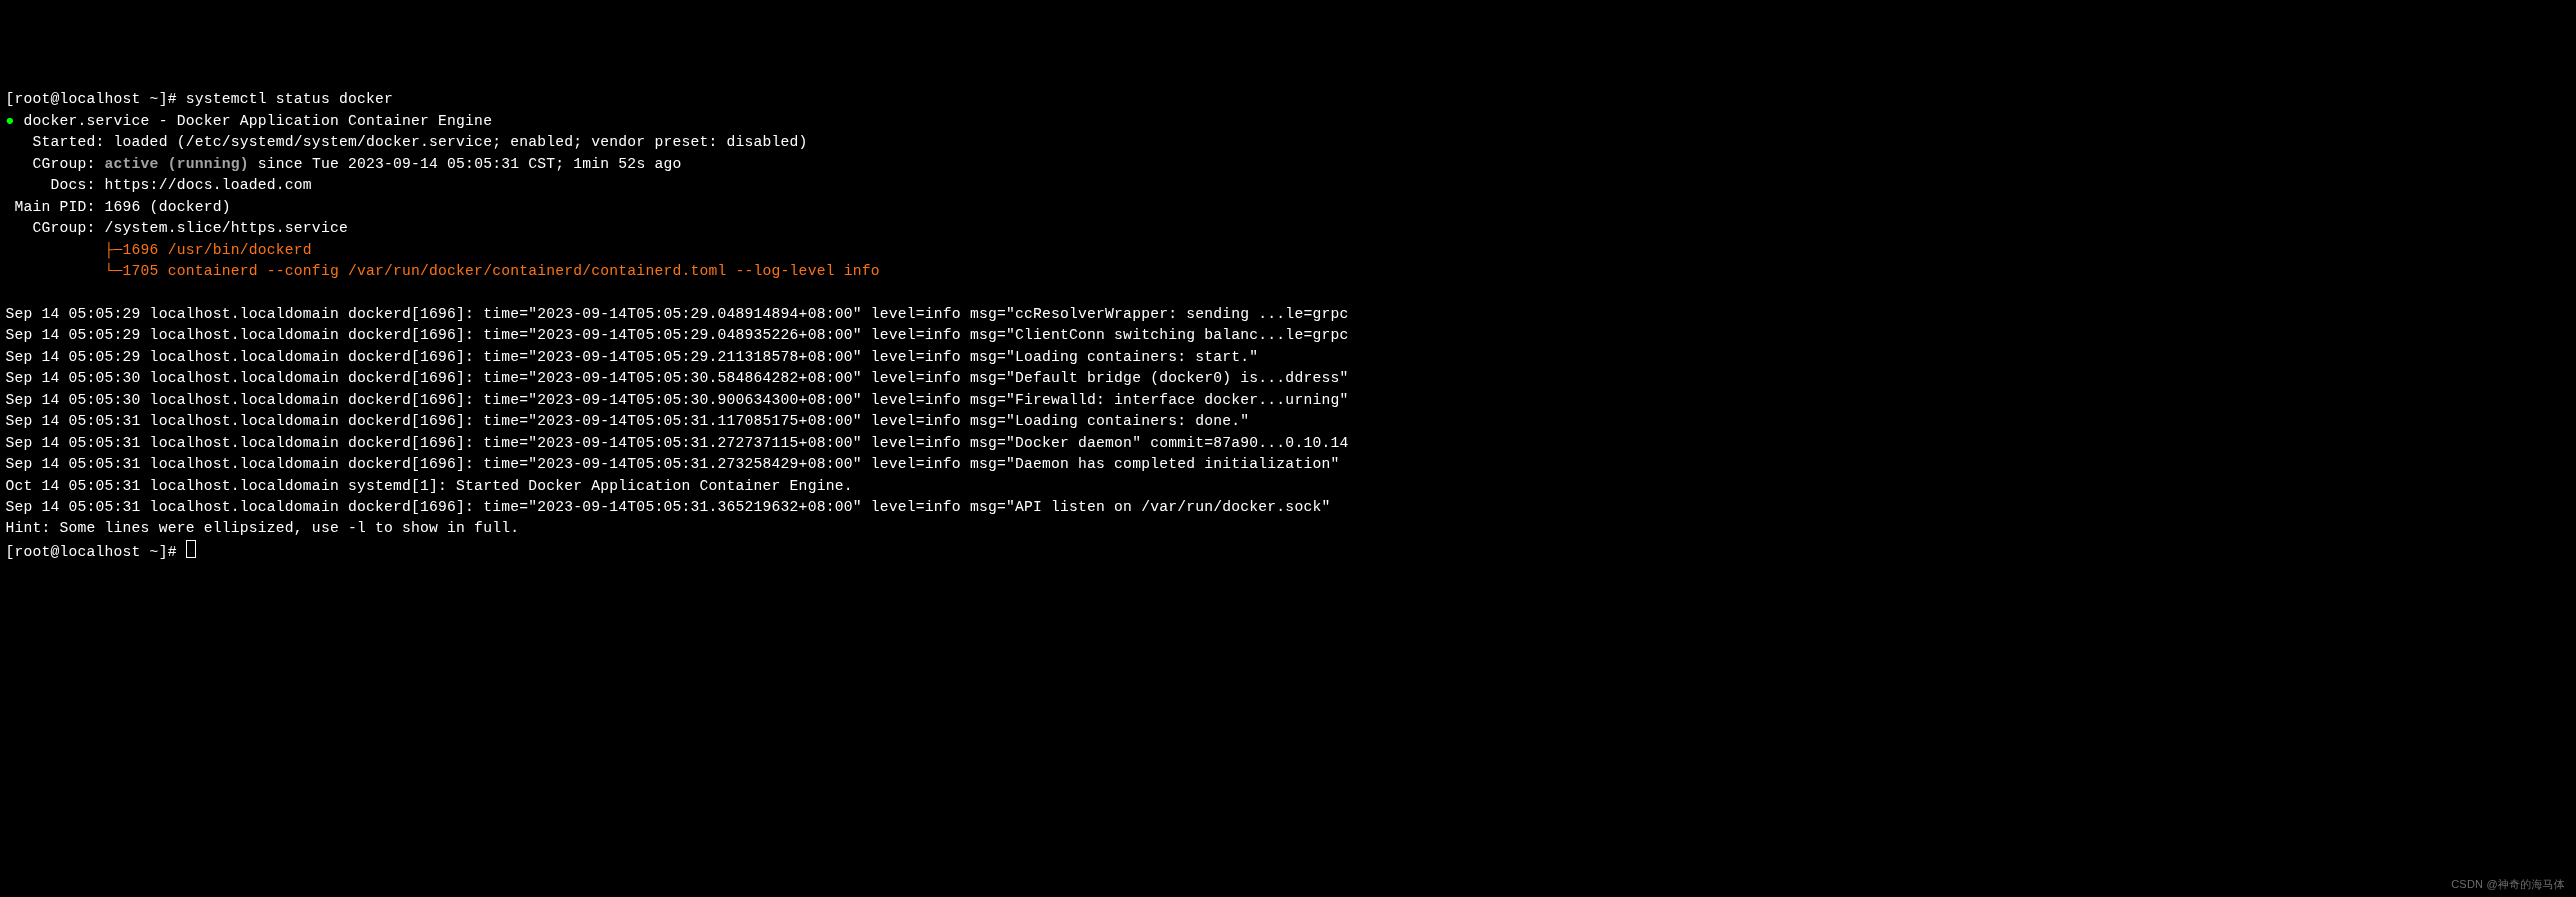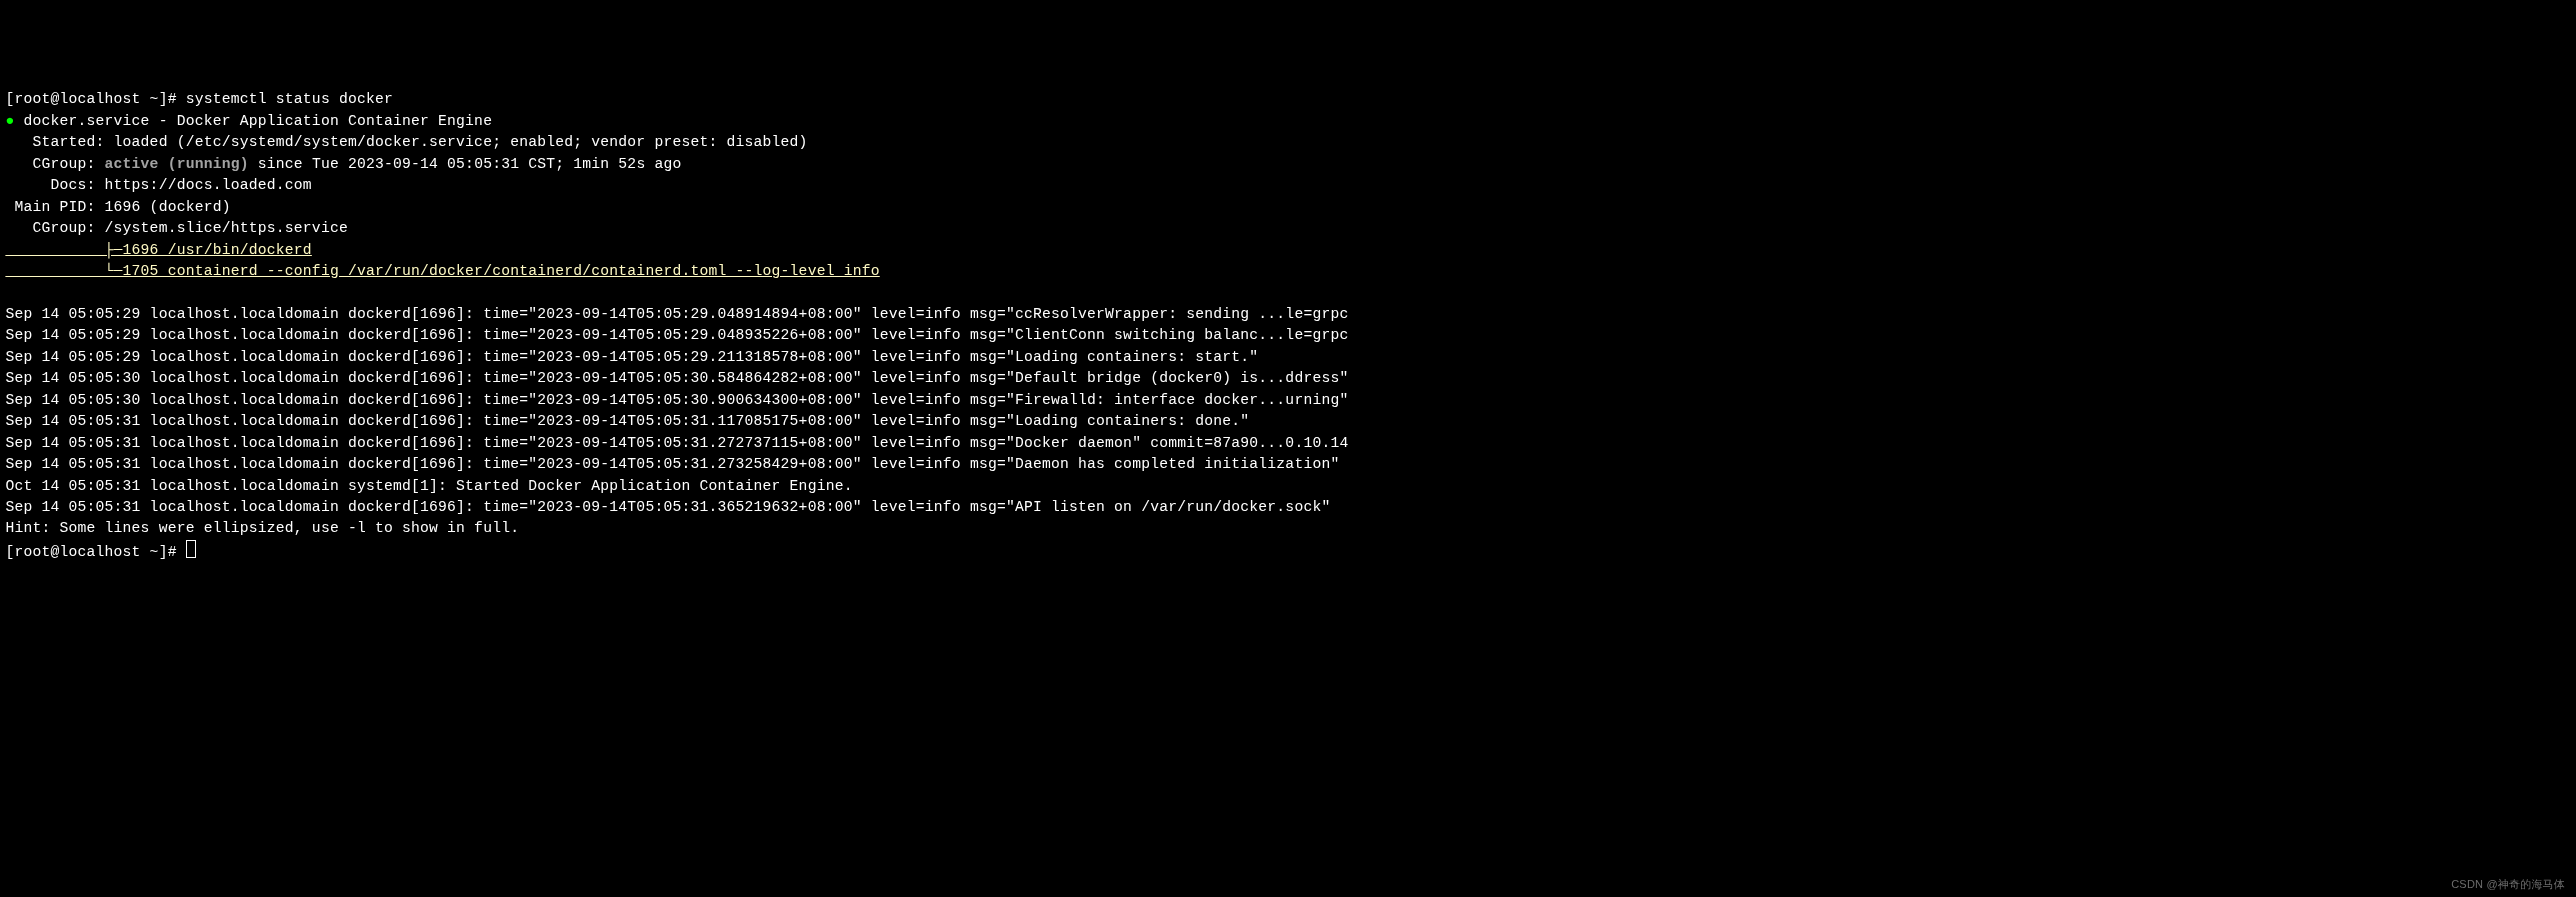--- a/index.html
+++ b/index.html
@@ -22,22 +22,21 @@
   }
   .cursor {
     display: inline-block;
     width: 8.2px;
     height: 16.3px;
     border: 0.9px solid #ffffff;
     vertical-align: text-bottom;
     margin-bottom: 1.8px;
   }
   .tree-line {
-    color: #fef9c3;
-    text-decoration: underline;
+    color: #f97316;
   }
   .watermark {
     position: fixed;
     bottom: 5.4px;
     right: 11px;
     color: #9a9a9a;
     font-family: sans-serif;
     font-size: 11px;
     opacity: 0.7;
   }

